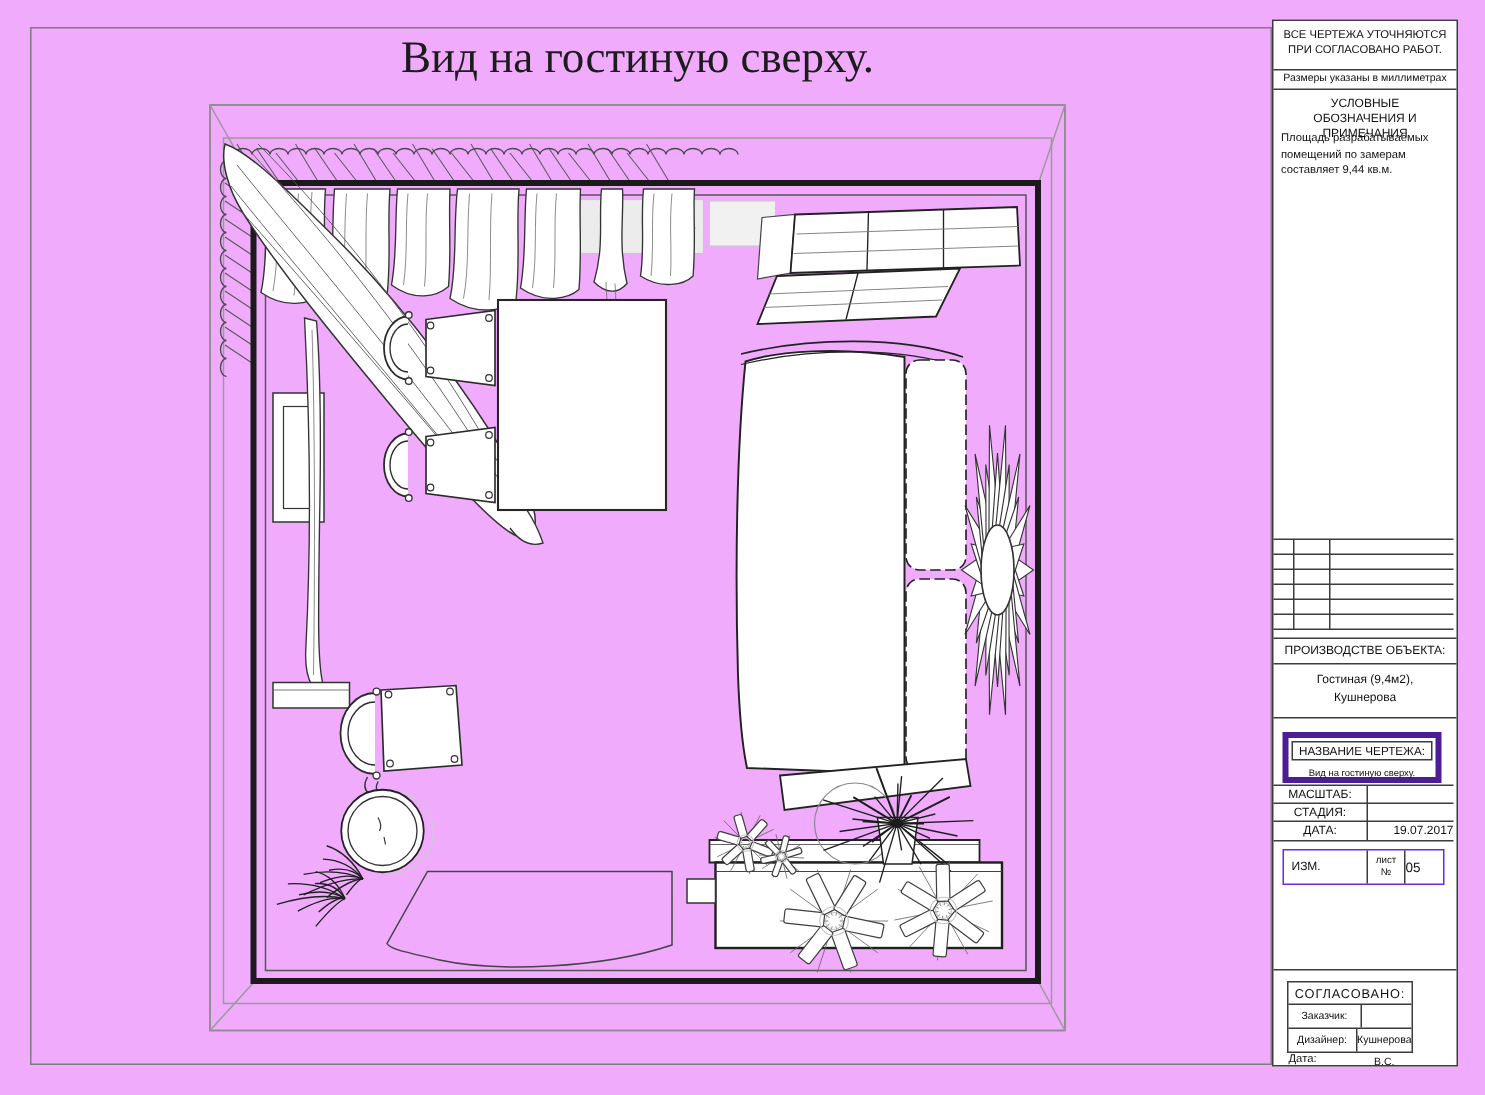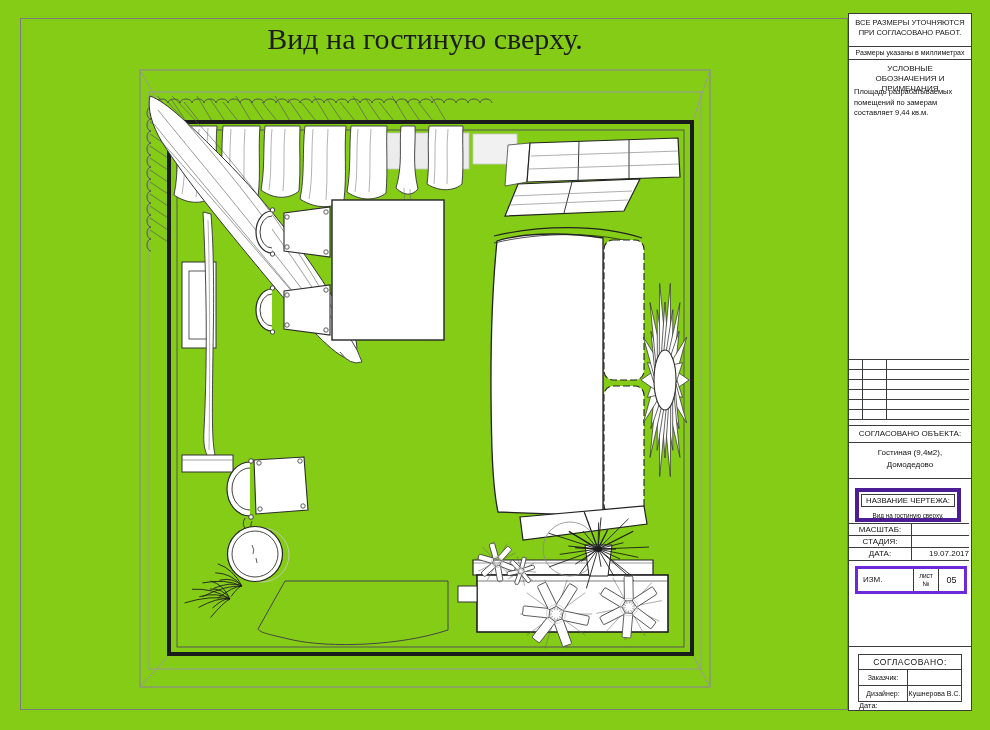--- a/index.html
+++ b/index.html
@@ -1,16 +1,16 @@
 <!DOCTYPE html>
 <html><head>
 <meta charset="utf-8">
 <style>
   html,body{margin:0;padding:0;background:#fff}
-  .page{position:relative;width:990px;height:730px;background:#84cc16;overflow:hidden;
+  .page{position:relative;width:990px;height:730px;background:#f0abfc;overflow:hidden;
         font-family:"Liberation Sans",sans-serif;color:#111}
   .abs{position:absolute}
   .sheet-border{left:20px;top:18px;width:826px;height:690px;border:1px solid #7d7d7d}
   .title{left:140px;top:22px;width:570px;text-align:center;
          font-family:"Liberation Serif",serif;font-size:30px;color:#1c1c1c;white-space:nowrap}
   svg{position:absolute;left:130px;top:60px;width:590px;height:640px}
 
   
   .panel{left:848px;top:13px;width:122px;height:696px;border:1px solid #3c3c3c;background:#fff}
   .panel .abs{position:absolute}
@@ -30,26 +30,26 @@
   .div477{top:464px;left:0;right:0;height:0;border-top:1px solid #3c3c3c}
   .drawing-box{top:474px;left:6px;width:106px;height:34px;border:4px solid #4c1d95;box-sizing:border-box}
   .drawing-label{margin:2px 2px 0;border:1px solid #3c3c3c;height:11px;line-height:11px;
                  text-align:center;font-size:7.8px}
   .drawing-value{text-align:center;font-size:6.3px;margin-top:5px}
   .meta-row{left:0;width:120px;height:12px;border-top:1px solid #3c3c3c}
   .meta-row .lbl{position:absolute;left:0;width:62px;top:0;bottom:17px;text-align:center;font-size:8px;line-height:12px}
   .meta-row .val{position:absolute;left:62px;right:0;top:0;bottom:0;border-left:1px solid #3c3c3c;
                  text-align:right;font-size:8px;line-height:12px}
   .m1{top:509px}.m2{top:521px}.m3{top:533px;border-bottom:1px solid #3c3c3c}
-  .izm-box{top:552px;left:6px;width:106px;height:22px;border:3px solid #6d28d9;display:flex;box-sizing:content-box}
+  .izm-box{top:552px;left:6px;width:106px;height:22px;border:1px solid #6d28d9;display:flex;box-sizing:content-box}
   .izm-c1{width:56px;border-right:1px solid #3c3c3c;font-size:8px;line-height:22px;padding-left:5px;box-sizing:border-box}
   .izm-c2{width:25px;border-right:1px solid #3c3c3c;font-size:6.5px;line-height:1.25;text-align:center;padding-top:3px;box-sizing:border-box}
-  .izm-c3{flex:1;text-align:center;font-size:9px;line-height:22px}
+  .izm-c3{flex:1;text-align:left;font-size:9px;line-height:22px}
   .div645{top:632px;left:0;right:0;height:0;border-top:1px solid #3c3c3c}
-  .approval-box{top:640px;left:9px;width:104px;border:1px solid #3c3c3c;box-sizing:border-box;background:#fff}
+  .approval-box{top:640px;left:9px;width:84px;border:1px solid #3c3c3c;box-sizing:border-box;background:#fff}
   .appr-header{height:14px;line-height:14px;text-align:center;font-size:8.5px;letter-spacing:.6px;border-bottom:1px solid #3c3c3c}
   .appr-row{display:flex;height:15px}
   .appr-row + .appr-row{border-top:1px solid #3c3c3c}
   .appr-row .lbl{width:48px;text-align:center;font-size:7px;line-height:15px}
   .appr-row .val{flex:1;border-left:1px solid #3c3c3c;text-align:center;font-size:7px;line-height:15px}
   .date-label{top:687px;left:10px;font-size:7.5px}
 </style>
 </head>
 <body>
 
@@ -421,42 +421,42 @@
         <path d="M230 599 Q217.65084493450564 591.8135493143154 199.3016898690113 596.6270986286308" fill="none" stroke="#1f1f1f" stroke-width="0.9"></path>
         <path d="M230 599 Q213.96753647223034 588.118759076895 191.9350729444607 589.2375181537899" fill="none" stroke="#1f1f1f" stroke-width="0.9"></path>
         <path d="M230 599 Q222.96754485605518 588.0317052477855 209.93508971211037 589.0634104955709" fill="none" stroke="#1f1f1f" stroke-width="0.9"></path>
         <path d="M230 599 Q223.21427657670898 584.0426017076629 210.42855315341794 581.0852034153259" fill="none" stroke="#1f1f1f" stroke-width="0.9"></path>
       </g>
   </svg>
 
   <div class="abs panel">
 
     <div class="abs notes-box">
-      <div>ВСЕ РАЗМЕРЫ УТОЧНЯЮТСЯ</div>
+      <div>ВСЕ ЧЕРТЕЖА УТОЧНЯЮТСЯ</div>
       <div>ПРИ СОГЛАСОВАНО РАБОТ.</div>
     </div>
     <div class="abs units-row">Размеры указаны в миллиметрах</div>
     <div class="abs legend-header">УСЛОВНЫЕ ОБОЗНАЧЕНИЯ И ПРИМЕЧАНИЯ</div>
     <div class="abs area-note">Площадь разрабатываемых помещений по замерам составляет 9,44 кв.м.</div>
 
     <div class="abs rev-table">
       <div class="rev-row"></div>
       <div class="rev-row"></div>
       <div class="rev-row"></div>
       <div class="rev-row"></div>
       <div class="rev-row"></div>
       <div class="rev-row"></div>
       <div class="abs rev-v1"></div>
       <div class="abs rev-v2"></div>
     </div>
 
-    <div class="abs object-label">СОГЛАСОВАНО ОБЪЕКТА:</div>
+    <div class="abs object-label">ПРОИЗВОДСТВЕ ОБЪЕКТА:</div>
     <div class="abs object-value">
       <div>Гостиная (9,4м2),</div>
-      <div>Домодедово</div>
+      <div>Кушнерова</div>
     </div>
 
     <div class="abs div477"></div>
 
     <div class="abs drawing-box">
       <div class="drawing-label">НАЗВАНИЕ ЧЕРТЕЖА:</div>
       <div class="drawing-value">Вид на гостиную сверху.</div>
     </div>
 
     <div class="abs meta-row m1">

